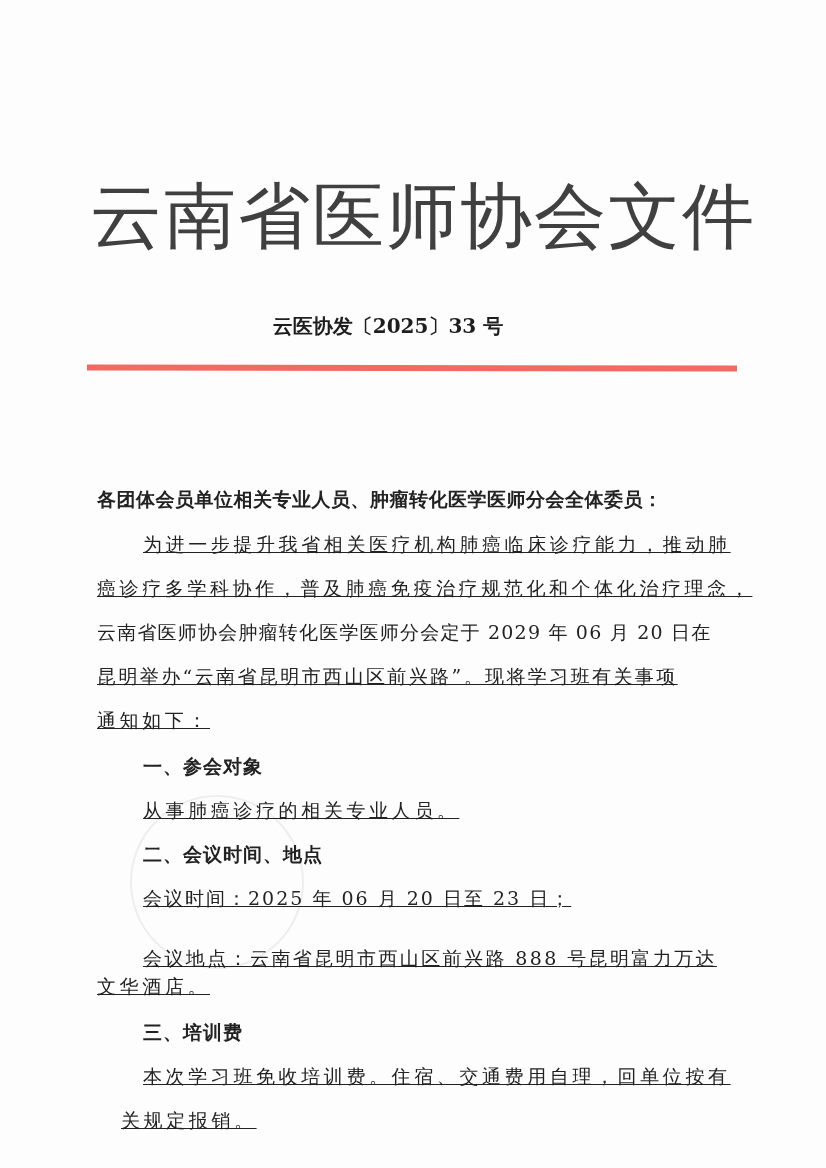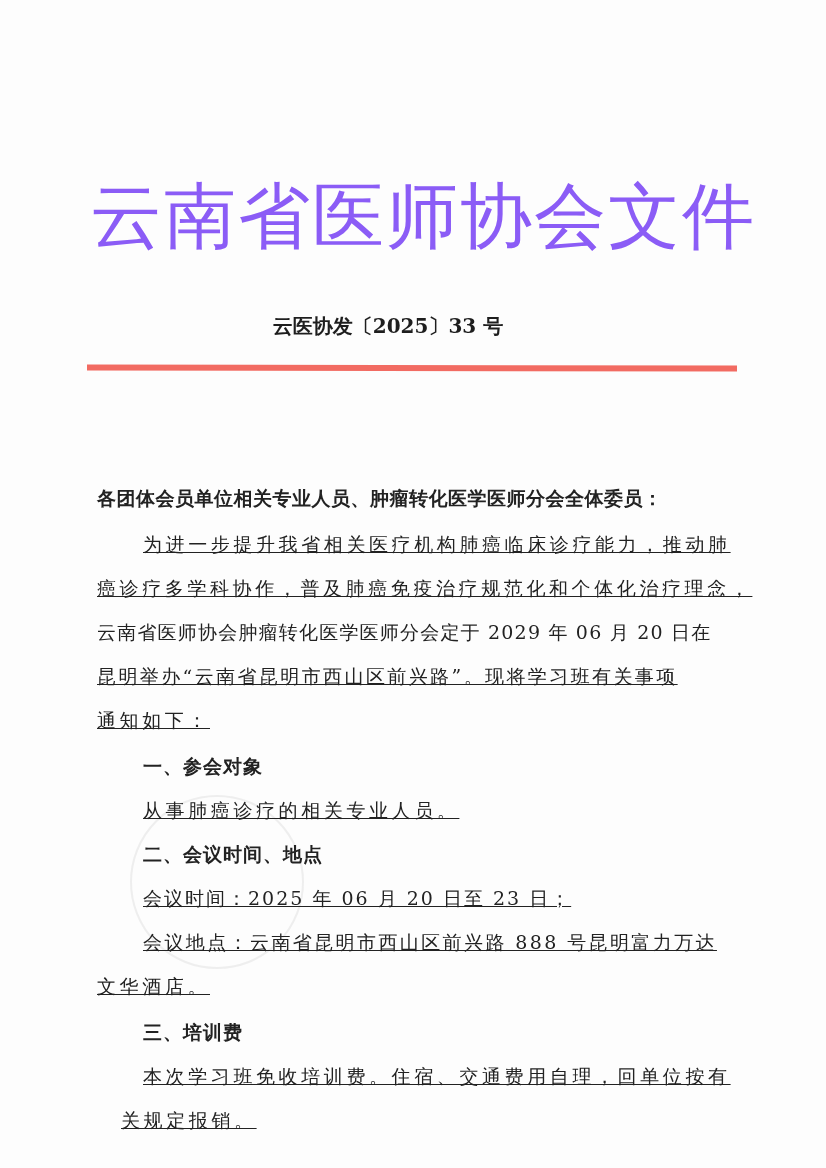--- a/index.html
+++ b/index.html
@@ -24,21 +24,21 @@
     .masthead {
       position: absolute;
       left: 90px;
       top: 168px;
       width: 650px;
       text-align: center;
       font-family: "DejaVu Serif", "Liberation Serif", serif;
       font-size: 72px;
       line-height: 96px;
       letter-spacing: 2px;
-      color: #8b5cf6;
+      color: #404040;
       font-weight: normal;
       white-space: nowrap;
     }
     .doc-number {
       position: absolute;
       left: 0;
       top: 312px;
       width: 776px;
       text-align: center;
       font-family: "DejaVu Serif", "Liberation Serif", serif;
@@ -79,21 +79,21 @@
       color: #222;
     }
     .line {
       position: absolute;
       left: 0;
       white-space: nowrap;
       height: 40px;
       line-height: 40px;
     }
     .salutation {
-      font-family: Liberation Mono, monospace;
+      font-family: Liberation Sans, sans-serif;
       font-weight: bold;
       font-size: 19px;
       letter-spacing: 0.5px;
     }
     .heading {
       font-family: "DejaVu Sans", "Liberation Sans", sans-serif;
       font-weight: bold;
       font-size: 19px;
       letter-spacing: 1px;
     }
@@ -134,21 +134,21 @@
     <div class="line para" style="top:88px;">癌诊疗多学科协作，普及肺癌免疫治疗规范化和个体化治疗理念，</div>
     <div class="line" style="top:132px; letter-spacing:1.2px;">云南省医师协会肿瘤转化医学医师分会定于 2029 年 06 月 20 日在</div>
     <div class="line para" style="top:176px; letter-spacing:2.4px;">昆明举办“云南省昆明市西山区前兴路”。现将学习班有关事项</div>
     <div class="line para" style="top:220px;">通知如下：</div>
 
     <div class="line heading indent" style="top:266px;">一、参会对象</div>
     <div class="line para indent" style="top:310px;">从事肺癌诊疗的相关专业人员。</div>
 
     <div class="line heading indent" style="top:354px;">二、会议时间、地点</div>
     <div class="line para indent" style="top:398px; letter-spacing:2px;">会议时间：2025 年 06 月 20 日至 23 日；</div>
-    <div class="line para indent" style="top:442px; letter-spacing:2.4px;text-align:center;">会议地点：云南省昆明市西山区前兴路 888 号昆明富力万达</div>
+    <div class="line para indent" style="top:458px; letter-spacing:2.4px;text-align:center;">会议地点：云南省昆明市西山区前兴路 888 号昆明富力万达</div>
     <div class="line para" style="top:486px;">文华酒店。</div>
 
     <div class="line heading indent" style="top:532px;">三、培训费</div>
     <div class="line para indent" style="top:576px;">本次学习班免收培训费。住宿、交通费用自理，回单位按有</div>
     <div class="line para" style="top:620px;margin-left:24px;">关规定报销。</div>
   </div>
 
 </div>
 
 </body></html>

